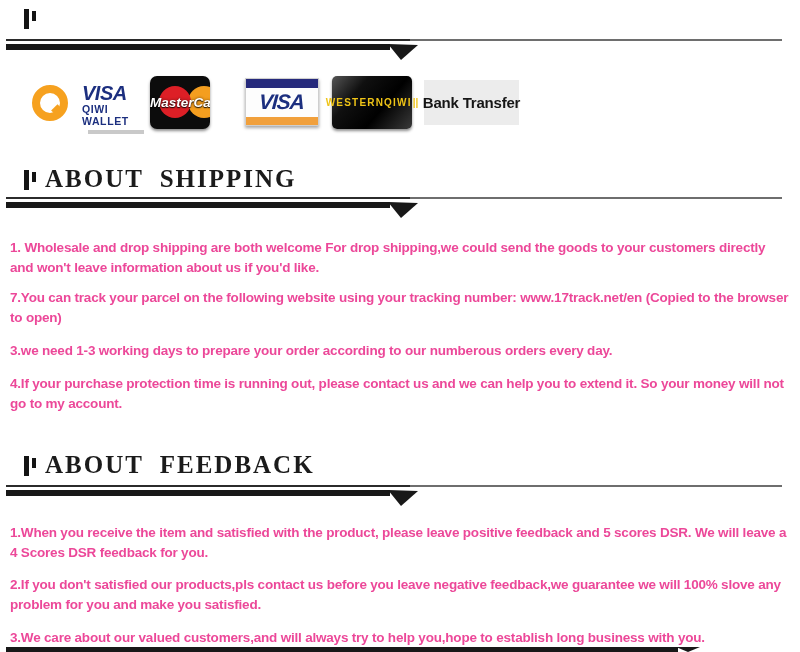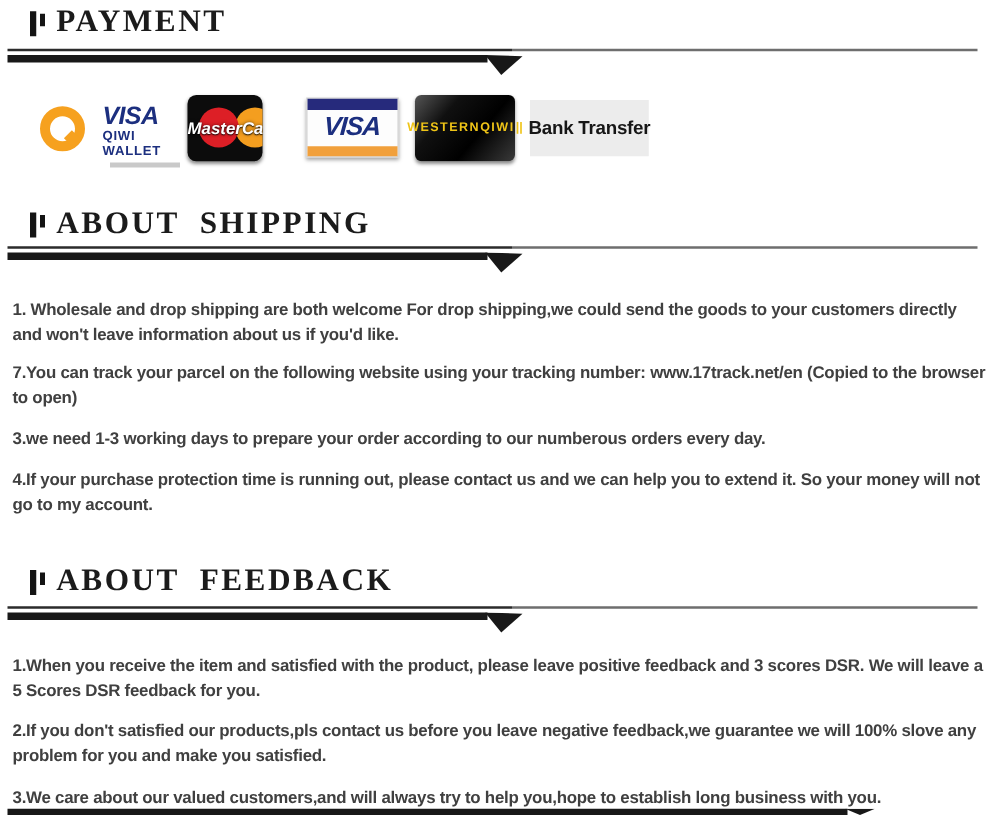--- a/index.html
+++ b/index.html
@@ -68,38 +68,37 @@
   .wu-l1 { font-weight:900; font-size:10px; line-height:11px; color:#efc417; letter-spacing:1.2px; }
   .wu-l2 { font-weight:900; font-size:10px; line-height:11px; color:#efc417; letter-spacing:1.2px; }
   .wu-bars { font-weight:900; letter-spacing:0; margin-left:1px; }
 
   .bank { left:424px; top:4px; width:95px; height:45px; background:#ececec;
           display:flex; align-items:center; justify-content:center; }
   .bank-label { font-weight:700; font-size:15px; color:#161616; letter-spacing:-0.2px; white-space:nowrap; }
 
   
   .para { position:absolute; left:10px; width:780px;
-          font-weight:700; font-size:13.5px; line-height:20px; color:#404040;
+          font-weight:700; font-size:13.5px; line-height:20px; color:#ec4899;
           letter-spacing:-0.2px; }
 
   
   .bottom-bar { position:absolute; left:6px; top:647px; width:672px; height:5px; background:#181818; }
   .bottom-arrow { position:absolute; left:676px; top:647px; }
 </style>
 </head>
 <body>
 
 <div class="page">
 
   <header class="sec" style="top:5px">
     <span class="hicon">
         <i class="b1"></i>
         <i class="b2"></i>
       </span>
-    <span class="htitle">PAYMENT</span>
   </header>
   <div class="rule" style="top:39px">
     <div class="rule-thin"></div>
     <div class="rule-thick"></div>
     <svg class="rule-arrow" width="32" height="18">
         <polygon points="0,0 30,1 13,16" fill="#181818"></polygon>
       </svg>
   </div>
 
   <div class="logos">
@@ -166,21 +165,21 @@
     <span class="htitle">ABOUT FEEDBACK</span>
   </header>
   <div class="rule" style="top:485px">
     <div class="rule-thin"></div>
     <div class="rule-thick"></div>
     <svg class="rule-arrow" width="32" height="18">
         <polygon points="0,0 30,1 13,16" fill="#181818"></polygon>
       </svg>
   </div>
 
-  <div class="para" style="top:523px">1.When you receive the item and satisfied with the product, please leave positive feedback and 3 scores DSR. We will leave a 5 Scores DSR feedback for you.</div>
+  <div class="para" style="top:523px">1.When you receive the item and satisfied with the product, please leave positive feedback and 5 scores DSR. We will leave a 4 Scores DSR feedback for you.</div>
   <div class="para" style="top:575px">2.If you don't satisfied our products,pls contact us before you leave negative feedback,we guarantee we will 100% slove any problem for you and make you satisfied.</div>
   <div class="para" style="top:628px">3.We care about our valued customers,and will always try to help you,hope to establish long business with you.</div>
 
   <div class="bottom-bar"></div>
   <svg class="bottom-arrow" width="26" height="5">
       <polygon points="0,0 24,0 12,5" fill="#181818"></polygon>
     </svg>
 
 </div>
 

